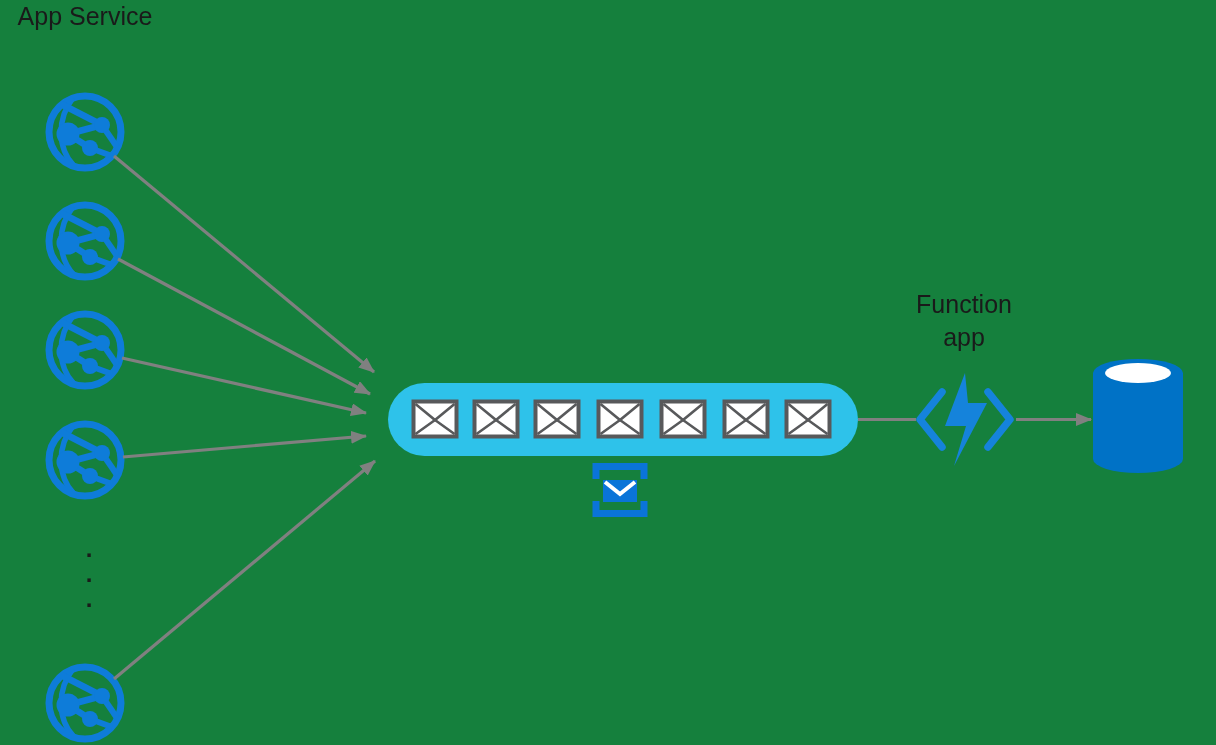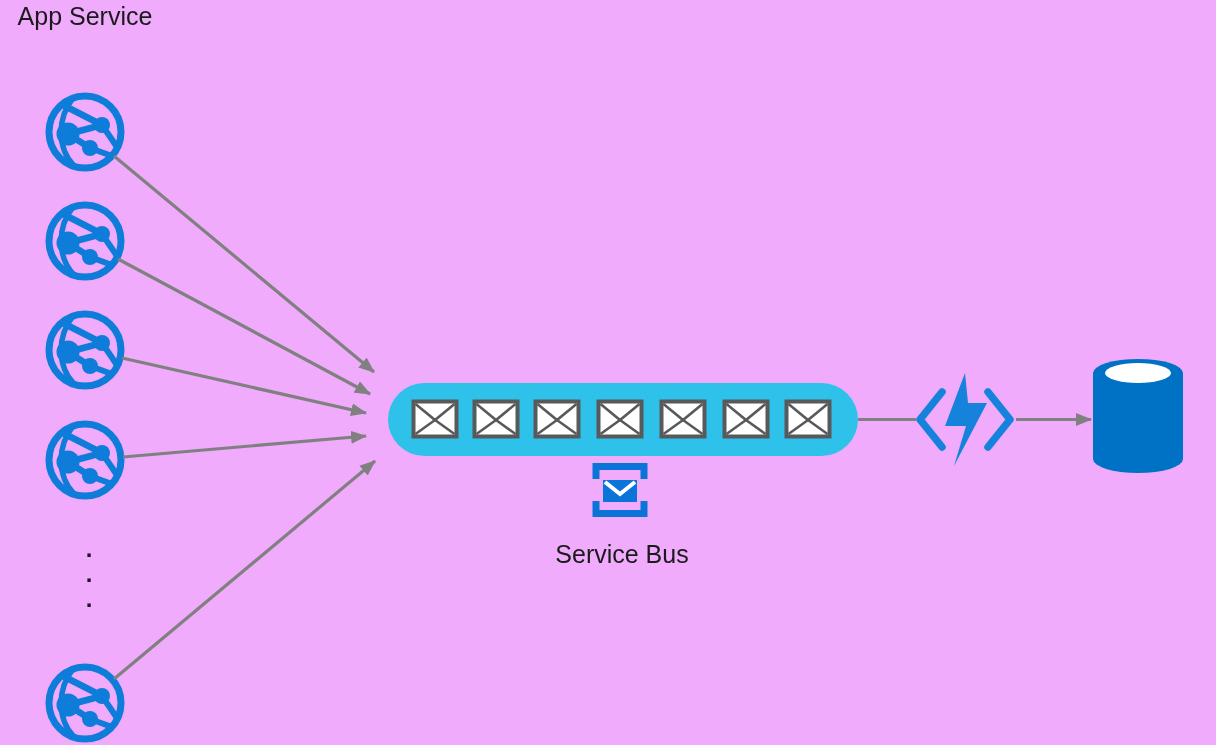--- a/index.html
+++ b/index.html
@@ -11,21 +11,21 @@
     --gray:#808080;
     --env-border:#58595B;
     --txt:#1A1A1A;
   }
   *{margin:0;padding:0;box-sizing:border-box;}
   html,body{background:#ffffff;}
   body{font-family:"Liberation Sans","DejaVu Sans",sans-serif;}
   .canvas{
     position:relative;
     width:1216px;height:745px;
-    background:#f0abfc;
+    background:#15803d;
     overflow:hidden;
   }
   .canvas svg.layer{position:absolute;left:0;top:0;}
   .label{
     position:absolute;
     color:var(--txt);
     font-size:25px;
     line-height:33px;
     text-align:center;
     white-space:nowrap;
@@ -126,18 +126,21 @@
     <span>App Service</span>
   </div>
 
   <div class="ellipsis">
     <span>.</span>
     <span>.</span>
     <span>.</span>
   </div>
 
   <div class="label label-service-bus">
-    <span>Service Bus</span>
   </div>
 
+  <div class="label label-function">
+    <span>Function</span>
+    <span>app</span>
+  </div>
 
 
 </div>
 
 </body></html>

